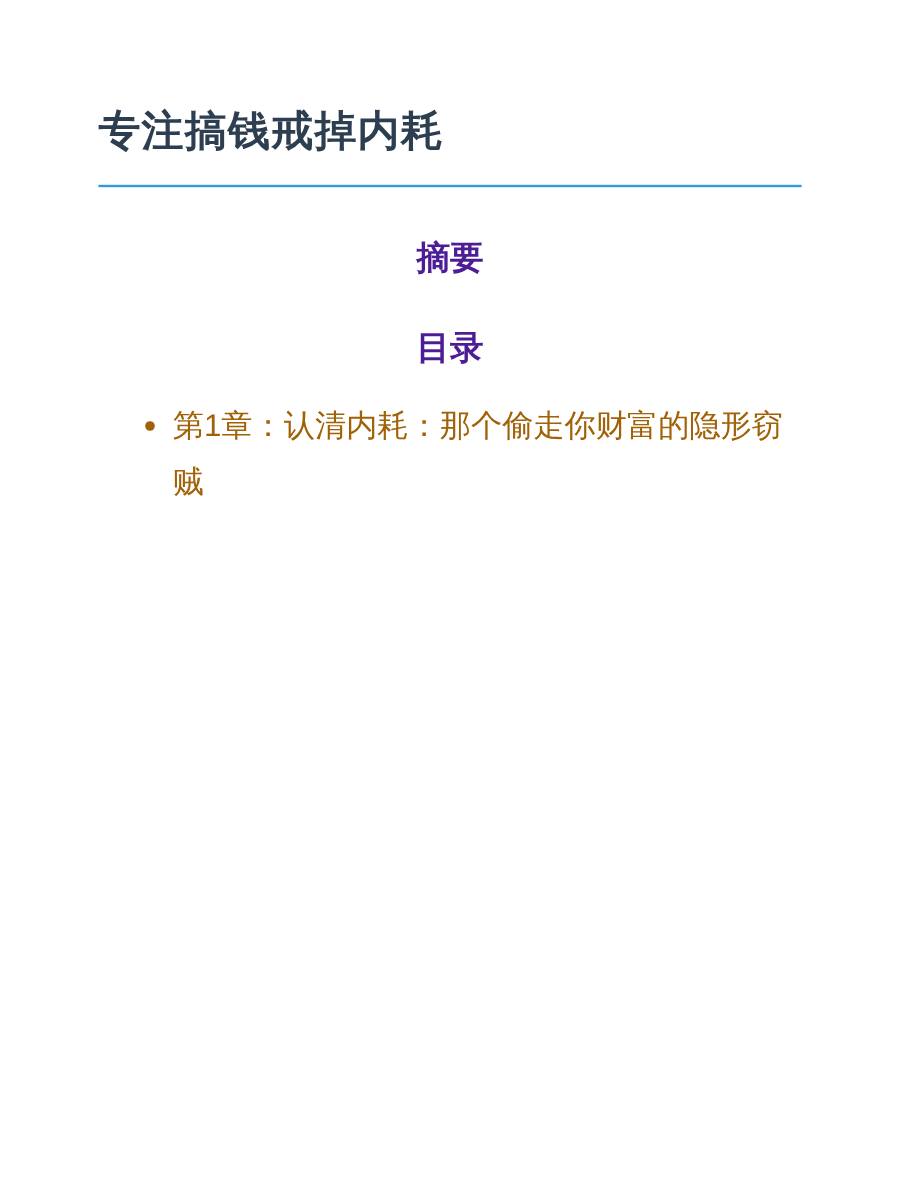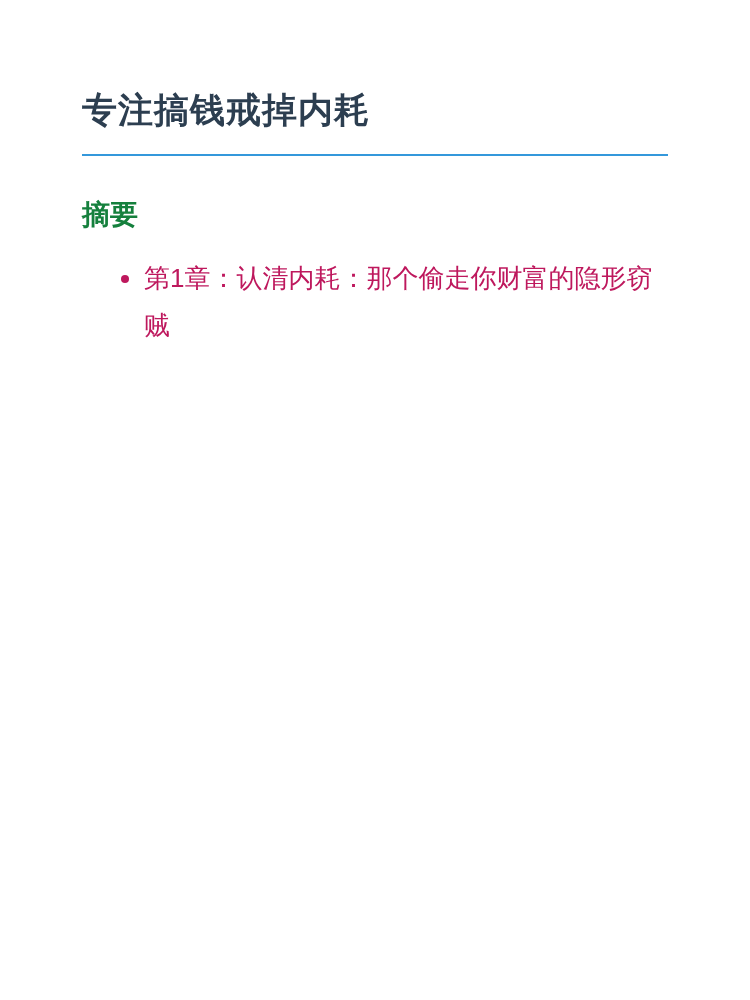--- a/index.html
+++ b/index.html
@@ -32,37 +32,38 @@
     height: 0;
     border: none;
     border-top: 2px solid #3498db;
     margin: 22px 0 0 0;
   }
   .section-heading {
     margin: 42px 0 24px 0;
     font-size: 28px;
     line-height: 1.2;
     font-weight: bold;
-    color: #15803d;
+    color: #4c1d95;
+    text-align: center;
   }
   .abstract-text {
     margin: 0;
     font-size: 26px;
     line-height: 1.81;
     color: #333333;
     text-align: justify;
     text-justify: inter-ideograph;
   }
   .toc-list {
     margin: 18px 0 0 0;
     padding: 0 0 0 62px;
     list-style-type: disc;
     font-size: 26px;
     line-height: 1.81;
-    color: #be185d;
+    color: #a16207;
   }
   .toc-sublist {
     margin: 6px 0 0 0;
     padding: 0 0 0 47px;
     list-style-type: circle;
   }
   .toc-sublist li + li {
     margin-top: 6px;
   }
 </style>
@@ -71,20 +72,21 @@
 
 <div class="page">
 
   <h1 class="doc-title">专注搞钱戒掉内耗</h1>
 
   <hr class="title-underline">
 
   <h2 class="section-heading">摘要</h2>
 
 
+  <h2 class="section-heading">目录</h2>
 
   <ul class="toc-list">
     <li>
       <span>第1章：认清内耗：那个偷走你财富的隐形窃贼</span>
     </li>
   </ul>
 
 </div>
 
 </body></html>

